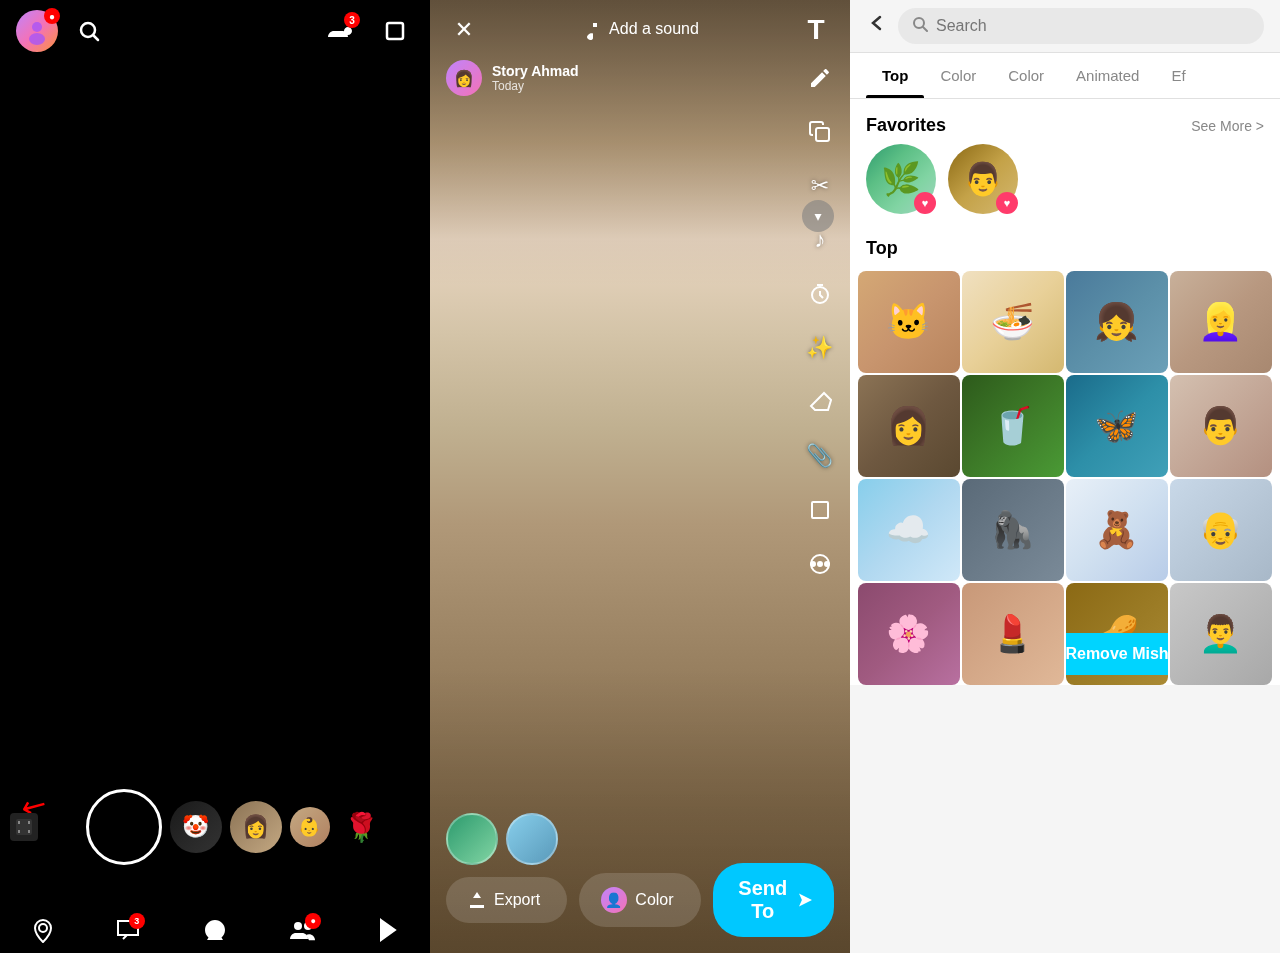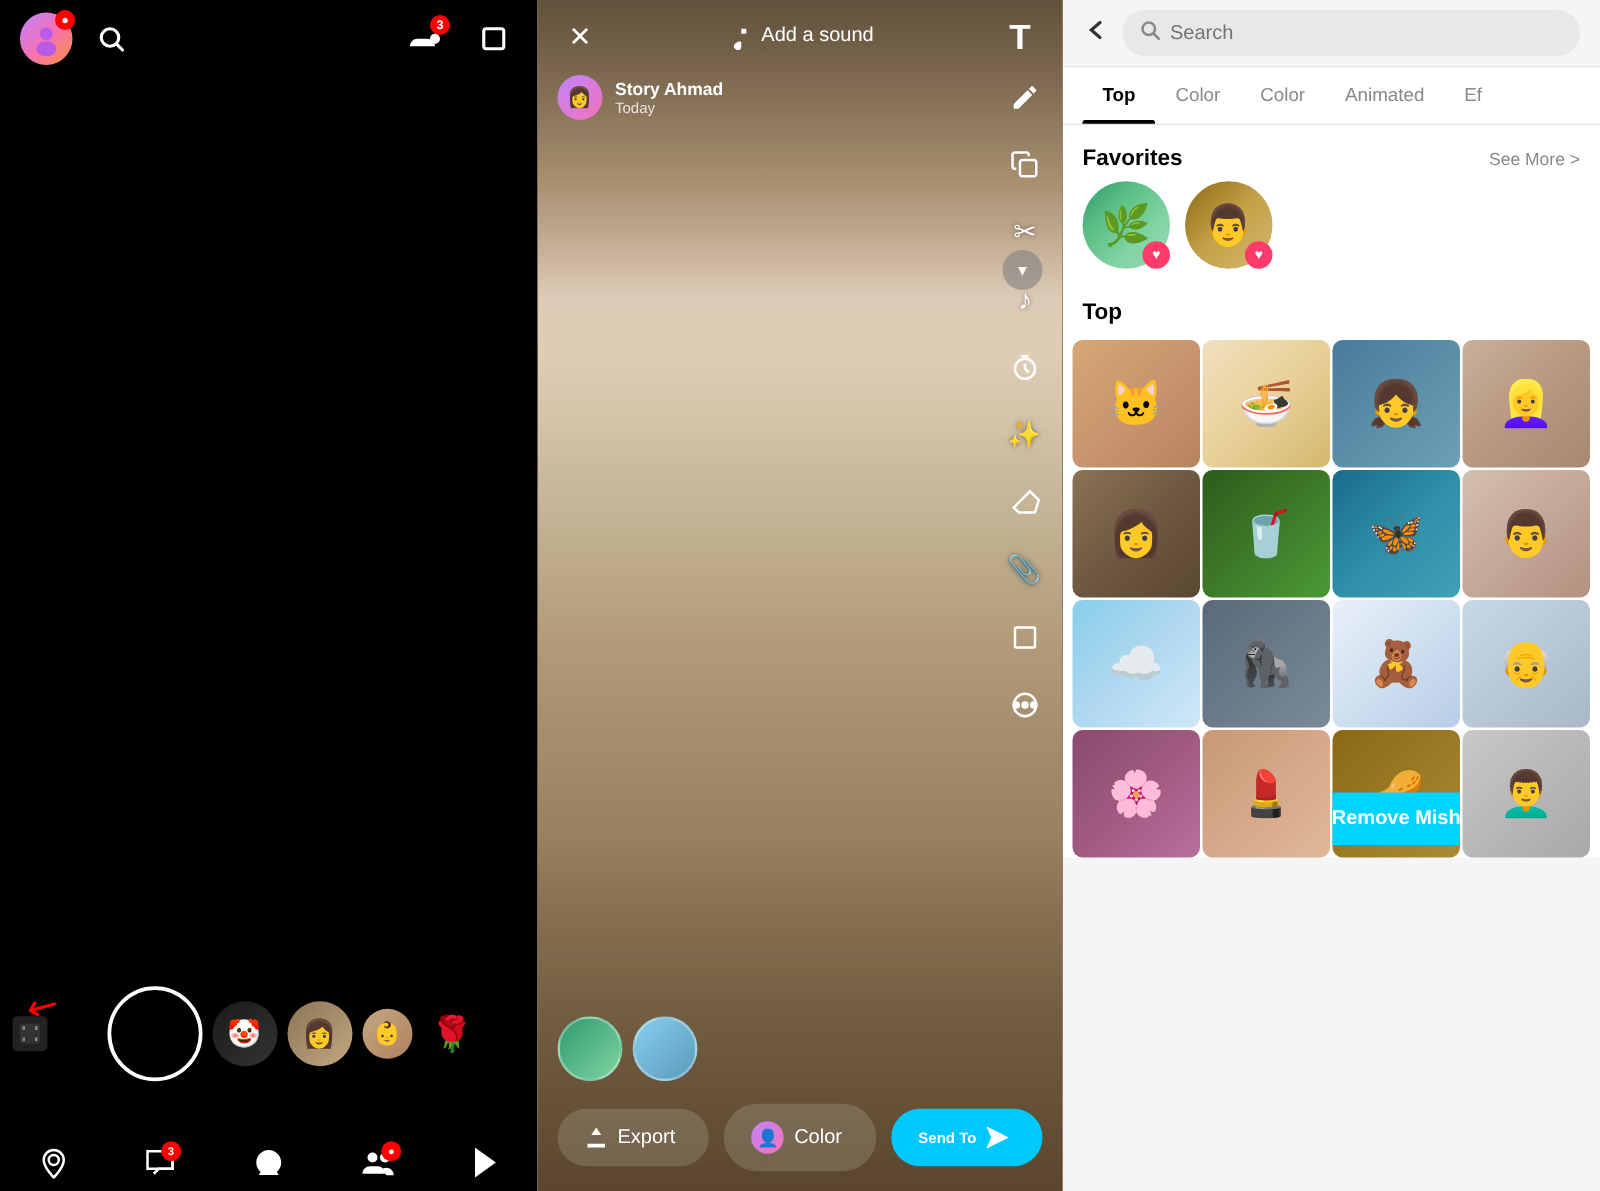--- a/index.html
+++ b/index.html
@@ -284,21 +284,21 @@
       color: #fff; border: none;
       padding: 14px 22px; border-radius: 30px;
       font-size: 16px; cursor: pointer;
       flex: 1;
     }
     .send-btn {
       display: flex; align-items: center; gap: 8px;
       background: #00c8ff;
       color: #fff; border: none;
       padding: 14px 22px; border-radius: 30px;
-      font-size: 12px; cursor: pointer; font-weight: 600;
+      font-size: 20px; cursor: pointer; font-weight: 600;
       flex: 1;
     }
 
     
     .right-panel {
       flex: 1;
       height: 953px;
       background: #f5f5f5;
       overflow-y: auto;
     }

